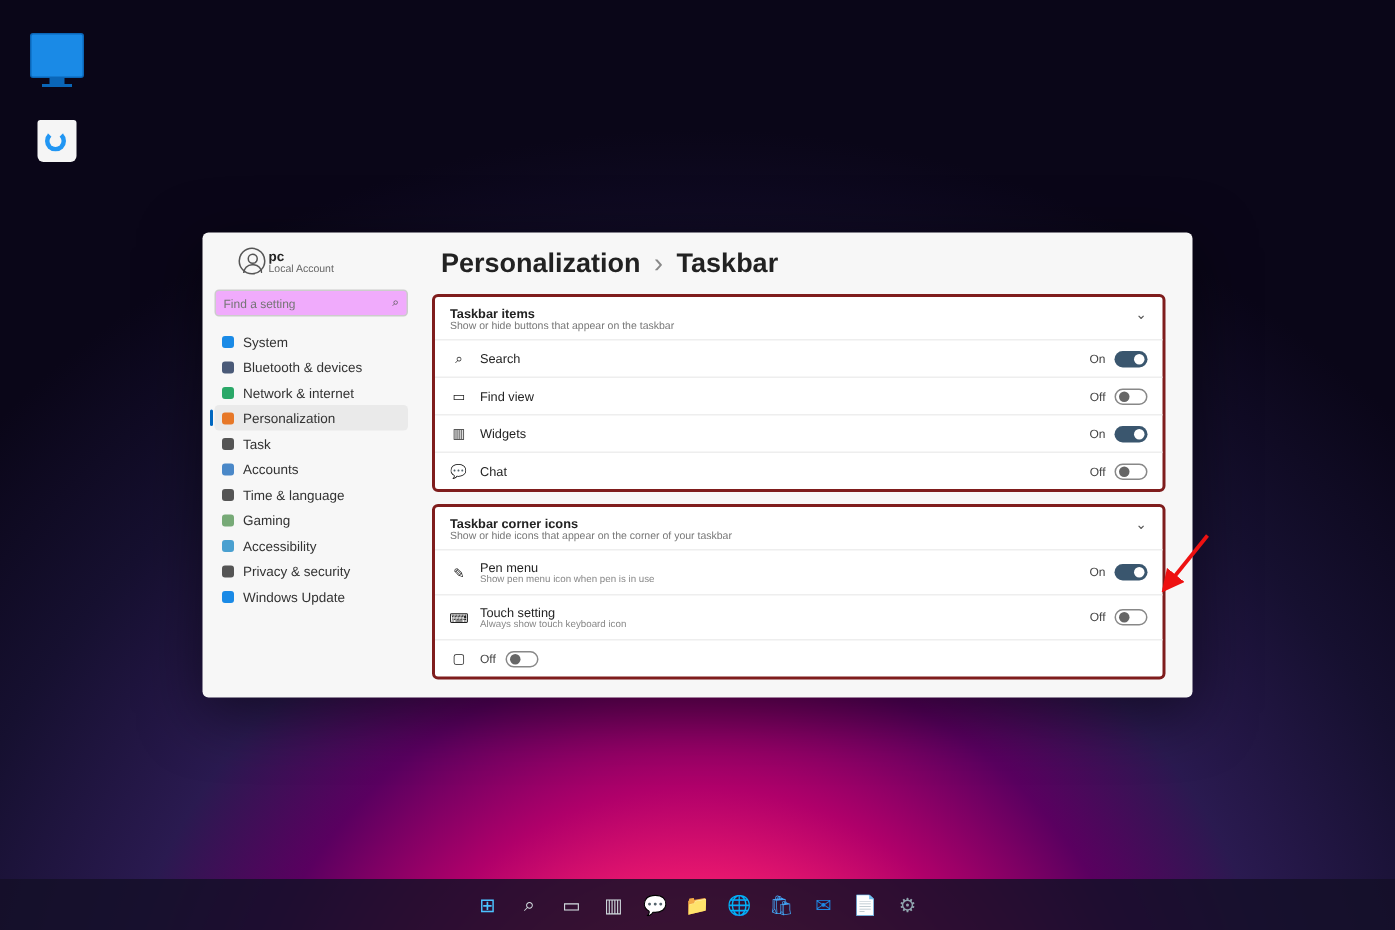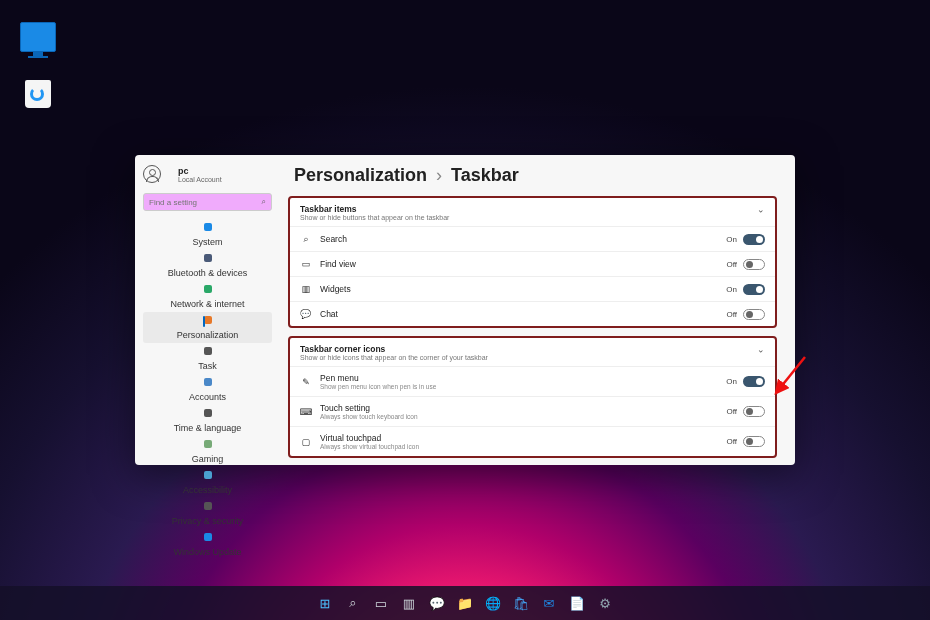--- a/index.html
+++ b/index.html
@@ -18,31 +18,31 @@
   #di-recycle { left: 18px; top: 80px; }
   #di-recycle .glyph { background: #f5f5f5; border-radius: 2px 2px 4px 4px; height: 28px; width: 26px; position: relative; }
   #di-recycle .arc { position:absolute; left:5px; top:7px; width:14px; height:14px; border:3px solid #2196f3; border-radius:50%; border-top-color:transparent;}
   
   .settings {
     position: absolute; left: 135px; top: 155px; width: 660px; height: 310px;
     background: #f7f7f7; border-radius: 4px; box-shadow: 0 10px 40px rgba(0,0,0,.5);
     display: flex; font-size: 9px; color: #222;
   }
   .side { width: 145px; padding: 10px 8px; }
-  .user { display: flex; gap: 17px; align-items: center; margin-bottom: 10px; }
+  .user { display: flex; gap: 2px; align-items: center; margin-bottom: 10px; margin-left: 16px; }
   .user-ico { width: 18px; height: 18px; border: 1.5px solid #555; border-radius: 50%; position: relative; }
   .user-ico::before { content:""; position:absolute; left:5px; top:3px; width:5px; height:5px; border:1.5px solid #555; border-radius:50%;}
   .user-ico::after  { content:""; position:absolute; left:2px; top:10px; width:11px; height:5px; border:1.5px solid #555; border-bottom:none; border-radius:6px 6px 0 0;}
   .user-name { font-weight:600; font-size:9px; }
   .user-sub  { font-size:7px; color:#666; }
   .search-box { display:flex; align-items:center; background:#f0abfc; border:1px solid #ccc; border-radius:3px; padding:3px 5px; margin-bottom:8px;}
   .search-box input { border:none; outline:none; font-size:8px; flex:1; background:transparent; }
   .search-box .sico { font-size:8px; color:#555; }
   .nav { list-style:none; }
-  .nav li { display:flex; align-items:center; gap:6px; padding:3.5px 5px; border-radius:3px; cursor:pointer; color:#333;flex-direction:column;}
+  .nav li { display:flex; align-items:center; gap:6px; padding:3.5px 5px; border-radius:3px; cursor:pointer; color:#333;}
   .nav li .dot { width:8px; height:8px; border-radius:2px; }
   .nav li.selected { background:#eaeaea; }
   .nav li.selected::before { content:""; position:absolute; margin-left:-8px; width:2px; height:11px; background:#0067c0; border-radius:2px;}
   .main { flex:1; padding:8px 18px 8px 8px; overflow:hidden; }
   .crumbs { font-size:18px; font-weight:600; margin:2px 0 10px 6px; }
   .crumbs .sep { color:#888; margin:0 4px; font-weight:400;}
   .group { background:#fff; border:2px solid #7f1d1d; border-radius:4px; margin-bottom:8px; }
   .ghead { padding:6px 10px 5px; display:flex; justify-content:space-between; align-items:flex-start;}
   .ghead .gt { font-size:8.5px; font-weight:600; }
   .ghead .gs { font-size:7px; color:#777; }
@@ -229,24 +229,20 @@
         <div class="rt">Touch setting</div>
         <div class="rs">Always show touch keyboard icon</div>
       </div>
       <span class="state">Off</span>
       <div class="toggle off">
               <div class="knob"></div>
             </div>
           </div>
           <div class="row">
       <div class="rico">▢</div>
-      <div class="rlab">
-        <div class="rt">Virtual touchpad</div>
-        <div class="rs">Always show virtual touchpad icon</div>
-      </div>
       <span class="state">Off</span>
       <div class="toggle off">
               <div class="knob"></div>
             </div>
           </div>
         </div>
     </div>
   </div>
 </div>
 

